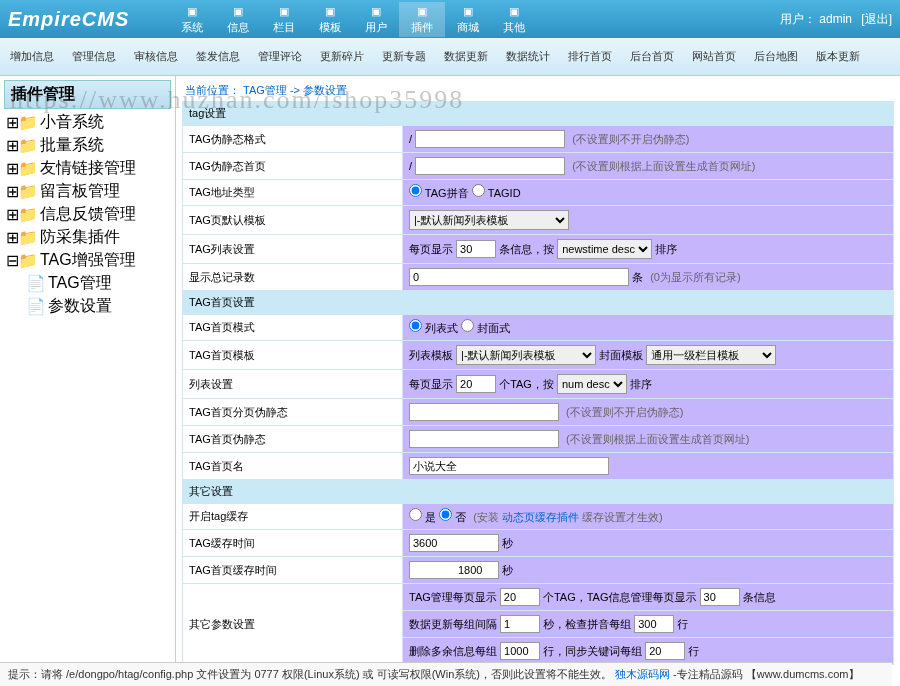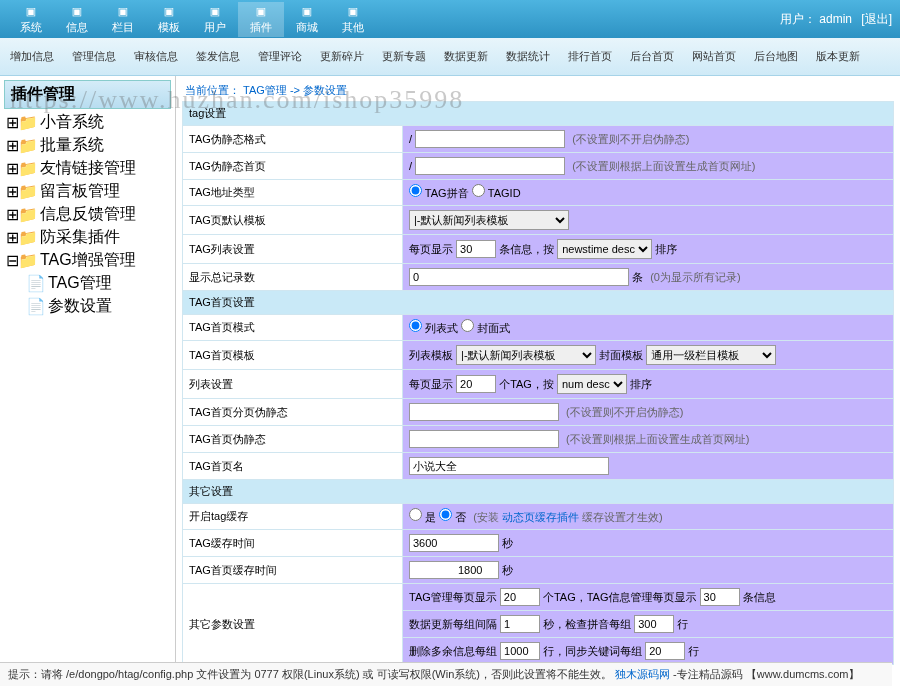--- a/index.html
+++ b/index.html
@@ -35,20 +35,21 @@
 .link { color: #0066cc; text-decoration: none; }
 .footer { position: absolute; bottom: 0; left: 0; right: 8px; padding: 4px 8px; font-size: 11px; color: #333; border-top: 1px solid #ccc; background: #f8f8f8; }
 .watermark { position: absolute; top: 85px; left: 10px; font-size: 26px; color: rgba(100,100,100,0.35); font-family: serif; pointer-events: none; z-index: 100; letter-spacing: 2px; }
 </style>
 </head>
 <body>
 
 <div class="watermark">https://www.huzhan.com/ishop35998</div>
 
 <div class="topbar">
+  <div class="logo">EmpireCMS</div>
   <div class="topnav" id="topnav">
       <div class="topnav-item">
         <div class="topnav-icon">▣</div>
         <div>系统</div>
       </div>
       <div class="topnav-item">
         <div class="topnav-icon">▣</div>
         <div>信息</div>
       </div>
       <div class="topnav-item">

